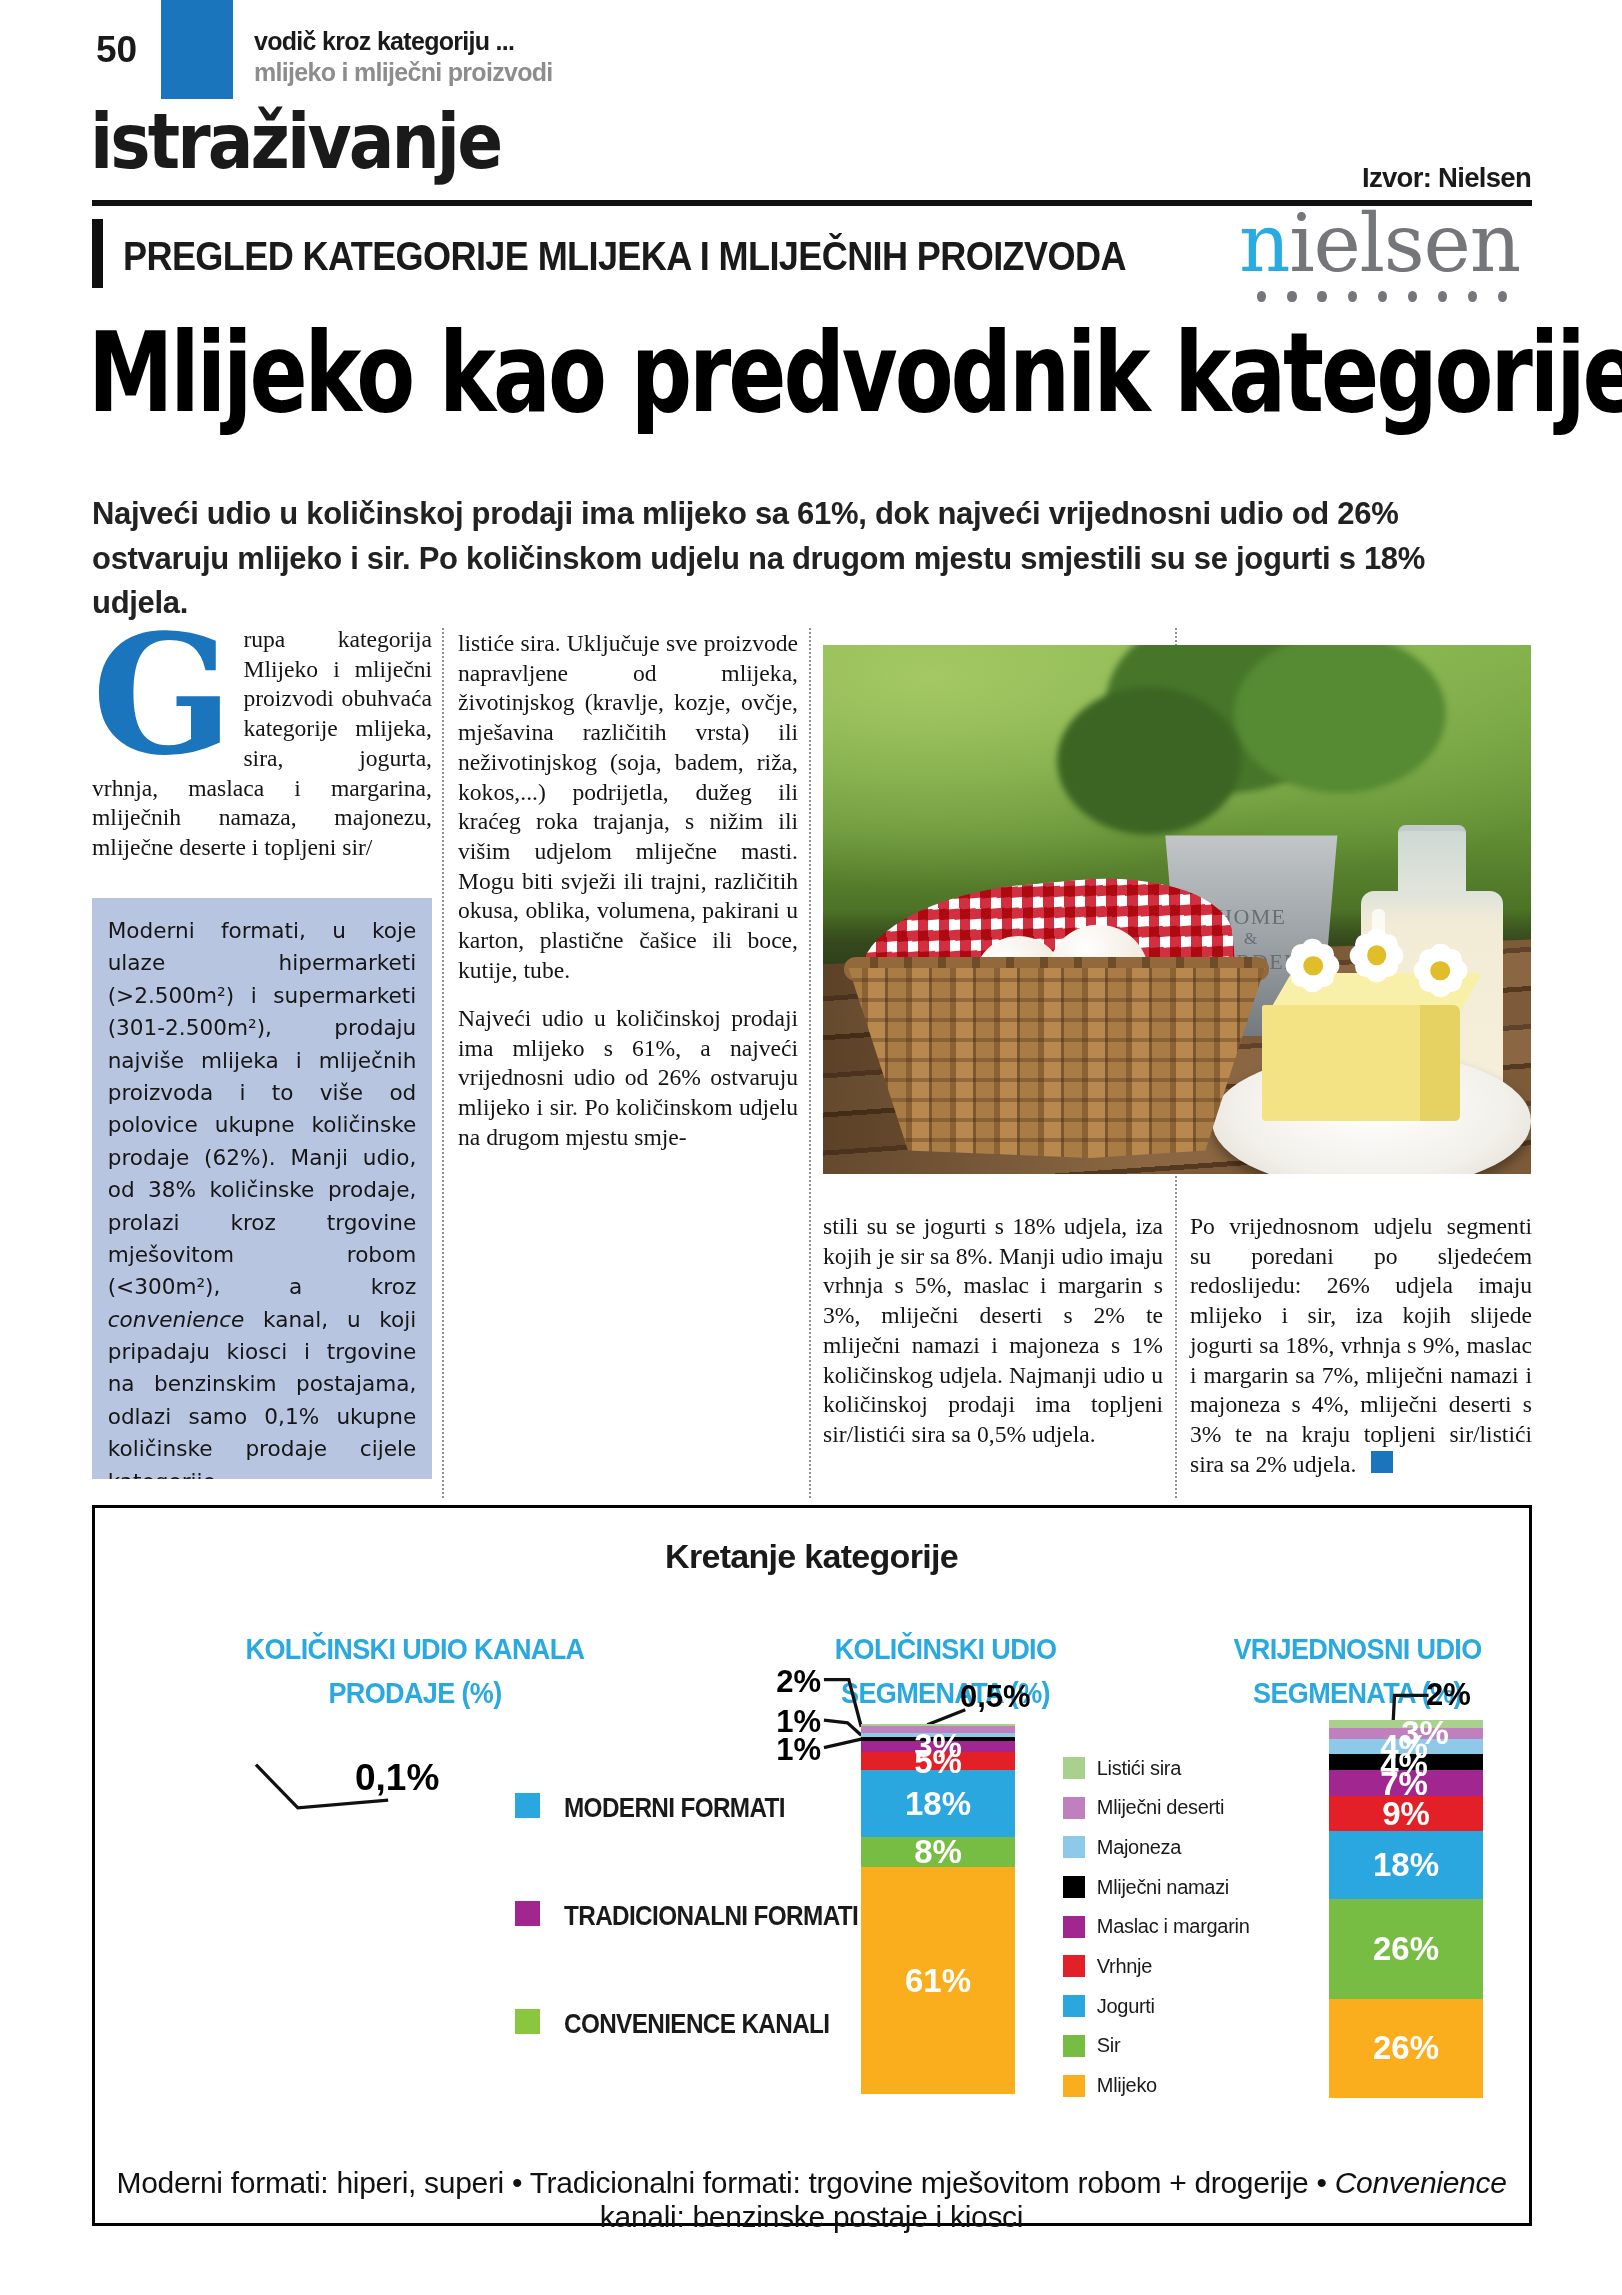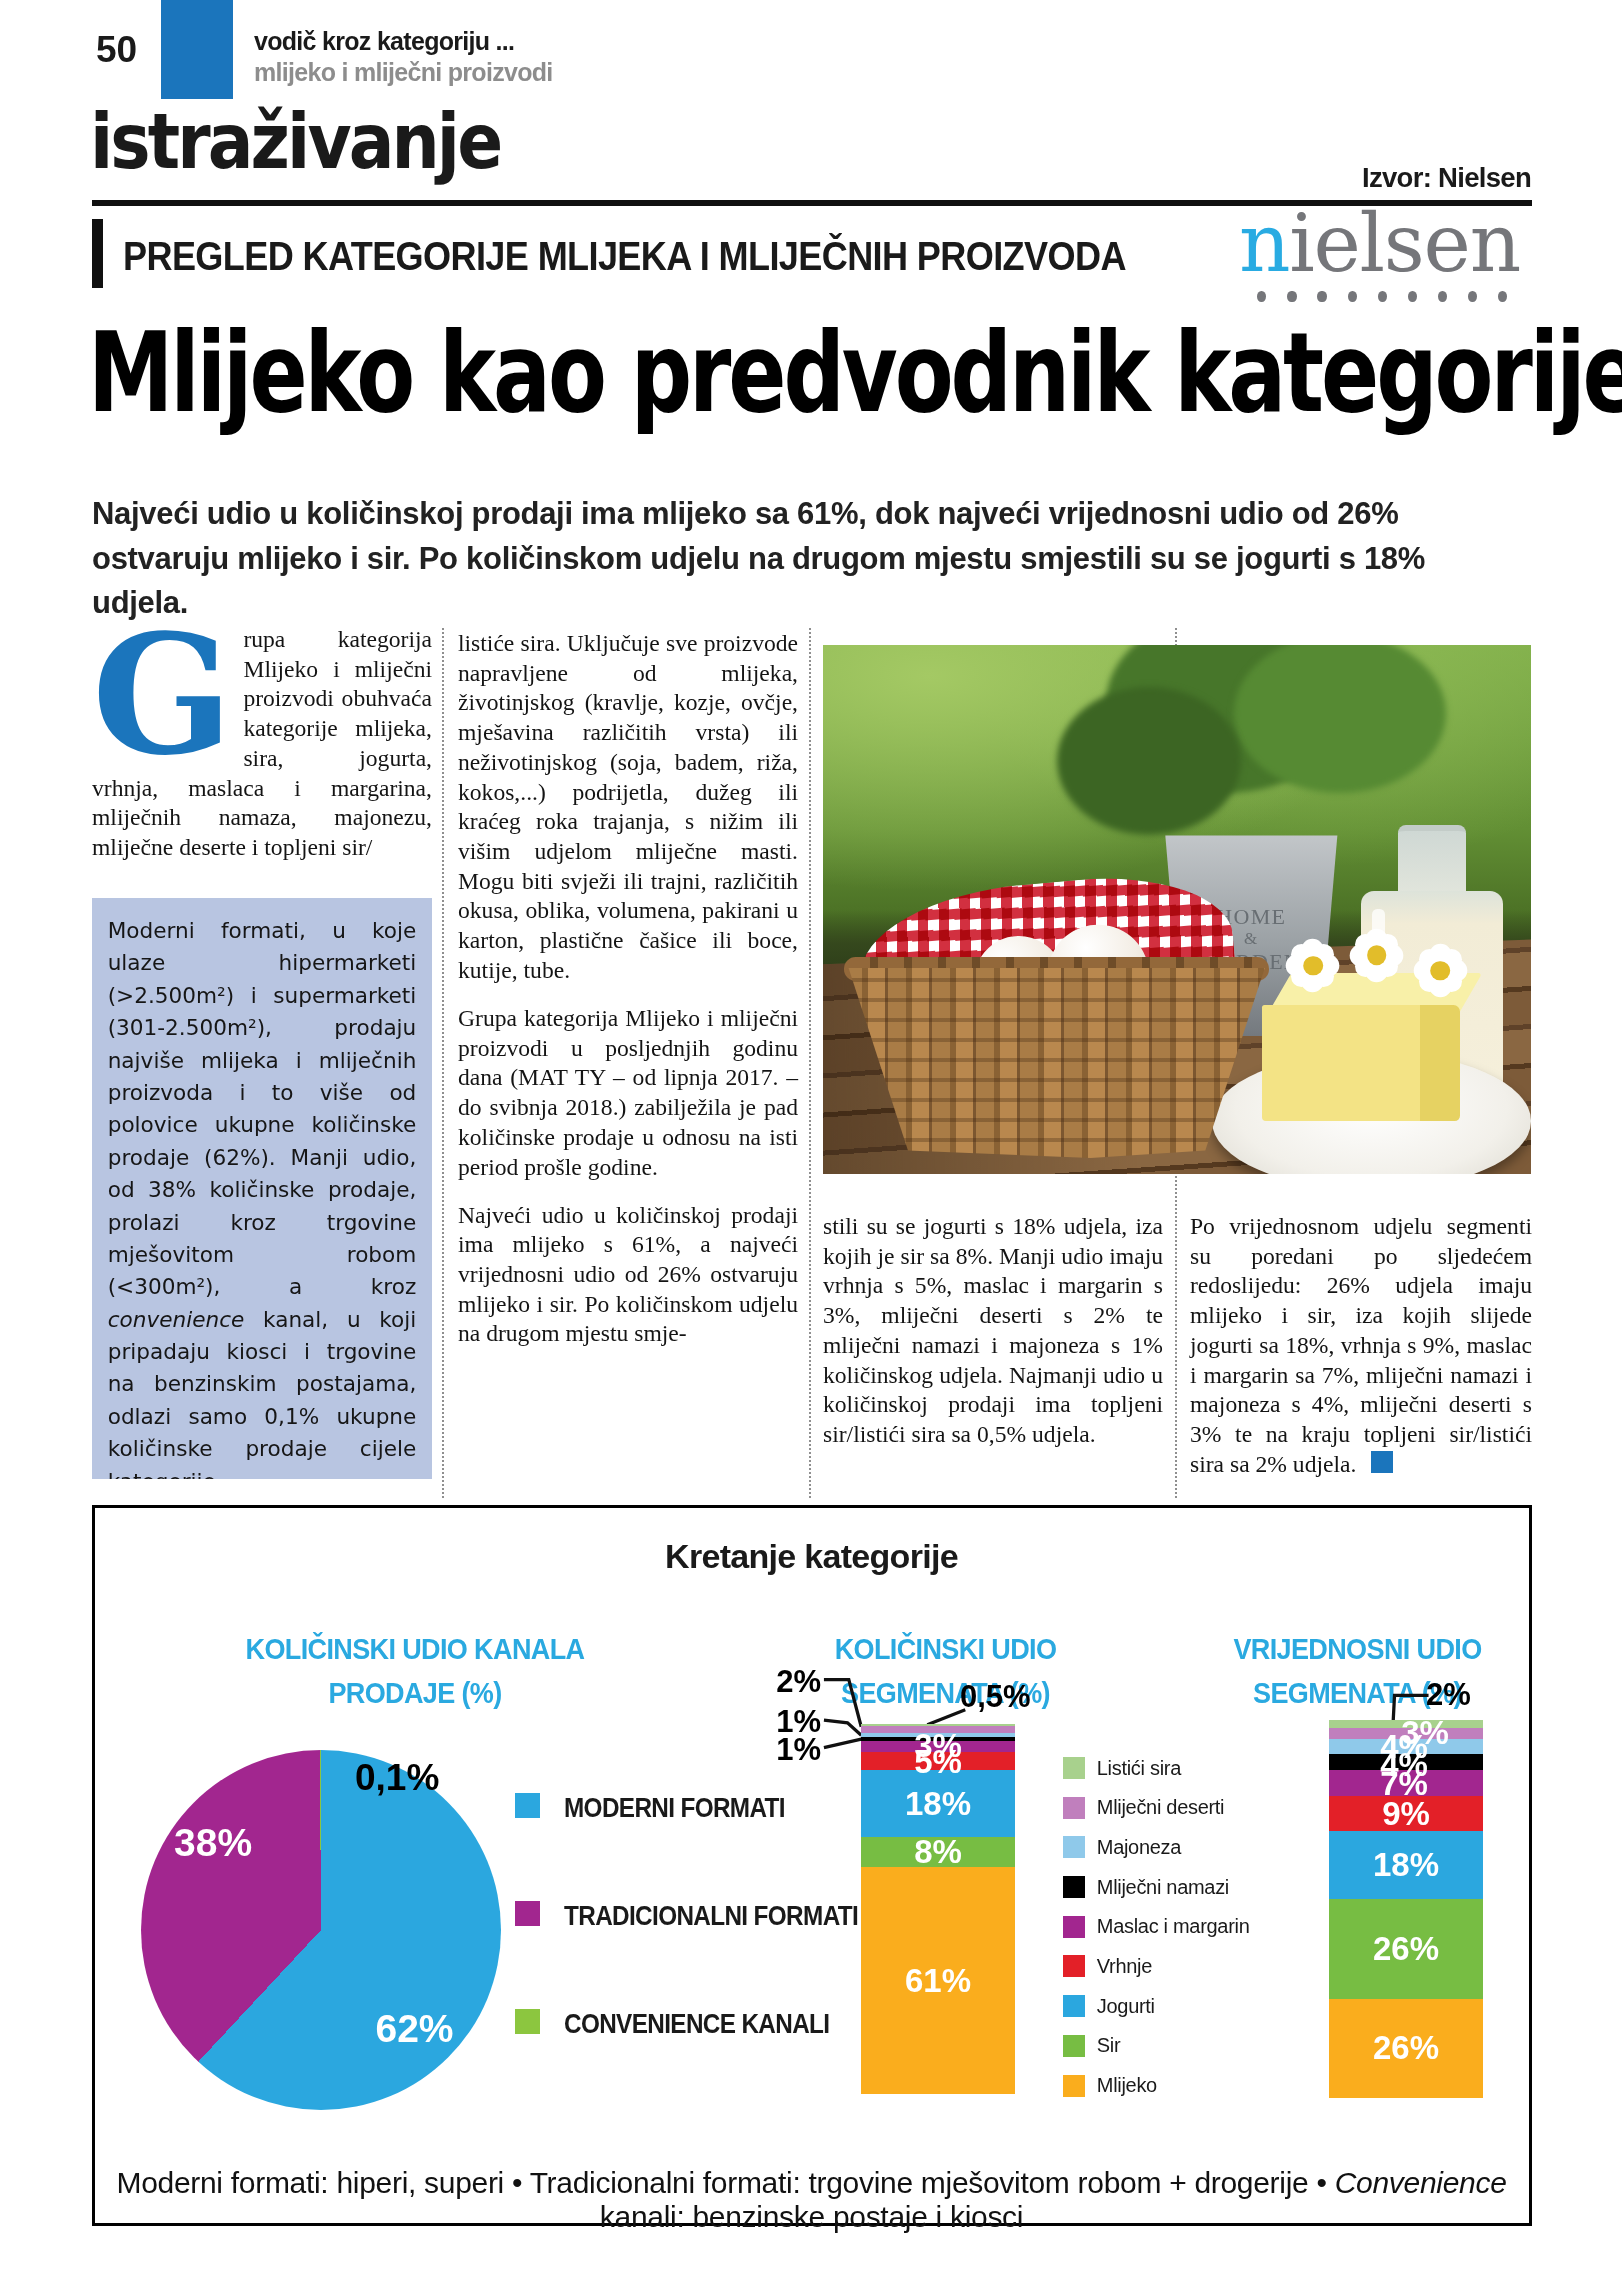--- a/index.html
+++ b/index.html
@@ -181,21 +181,20 @@
 
   <div class="abs col c1">
     <p><span class="dropcap">G</span><span>rupa kategorija Mlijeko i mliječni proizvodi obuhvaća kategorije mlijeka, sira, jogurta, vrhnja, maslaca i margarina, mliječnih namaza, majonezu, mliječne deserte i topljeni sir/</span></p>
   </div>
   <div class="abs bluebox">
     <span>Moderni formati, u koje ulaze hipermarketi (&gt;2.500m²) i supermarketi (301-2.500m²), prodaju najviše mlijeka i mliječnih proizvoda i to više od polovice ukupne količinske prodaje (62%). Manji udio, od 38% količinske prodaje, prolazi kroz trgovine mješovitom robom (&lt;300m²), a kroz </span><i>convenience</i><span> kanal, u koji pripadaju kiosci i trgovine na benzinskim postajama, odlazi samo 0,1% ukupne količinske prodaje cijele kategorije.</span>
   </div>
 
   <div class="abs col c2">
     <p>listiće sira. Uključuje sve proizvode napravljene od mlijeka, životinjskog (kravlje, kozje, ovčje, mješavina različitih vrsta) ili neživotinjskog (soja, badem, riža, kokos,...) podrijetla, dužeg ili kraćeg roka trajanja, s nižim ili višim udjelom mliječne masti. Mogu biti svježi ili trajni, različitih okusa, oblika, volumena, pakirani u karton, plastične čašice ili boce, kutije, tube.</p>
-    <p>Grupa kategorija Mlijeko i mliječni proizvodi u posljednjih godinu dana (MAT TY – od lipnja 2017. – do svibnja 2018.) zabilježila je pad količinske prodaje u odnosu na isti period prošle godine.</p>
     <p>Najveći udio u količinskoj prodaji ima mlijeko s 61%, a najveći vrijednosni udio od 26% ostvaruju mlijeko i sir. Po količinskom udjelu na drugom mjestu smje-</p>
   </div>
 
   <div class="abs photo">
     <div class="ph-grass"></div>
     <div class="ph-soil"></div>
     <div class="ph-plant pl1"></div>
     <div class="ph-plant pl2"></div>
     <div class="ph-plant pl3"></div>
     <div class="ph-table"></div>
@@ -245,24 +244,20 @@
 
       <svg class="leaders" width="1433" height="715" viewBox="0 0 2190 1092">
         <polyline points="448,446 310,458 246,392" fill="none" stroke="#111" stroke-width="5"></polyline>
         <polyline points="1114,262 1152,262 1171,334" fill="none" stroke="#111" stroke-width="5"></polyline>
         <polyline points="1114,324 1150,328 1171,347" fill="none" stroke="#111" stroke-width="5"></polyline>
         <polyline points="1114,366 1171,353" fill="none" stroke="#111" stroke-width="5"></polyline>
         <polyline points="1330,308 1272,331" fill="none" stroke="#111" stroke-width="5"></polyline>
         <polyline points="2038,286 1986,286 1984,325" fill="none" stroke="#111" stroke-width="5"></polyline>
       </svg>
 
-      <div class="pie" style="background: conic-gradient(rgb(43, 167, 223) 0deg, rgb(43, 167, 223) 222.977deg, rgb(162, 38, 143) 222.977deg, rgb(162, 38, 143) 359.64deg, rgb(140, 198, 63) 359.64deg, rgb(140, 198, 63) 360deg);">
-        <div class="pie-lbl pl38">38%</div>
-        <div class="pie-lbl pl62">62%</div>
-      </div>
       <div class="pl01">0,1%</div>
       <div class="legend pie-legend">
           <div class="lg-row">
             <span class="lg-sq" style="background: rgb(43, 167, 223);"></span>
             <span class="lg-tx">MODERNI FORMATI</span>
           </div>
           <div class="lg-row">
             <span class="lg-sq" style="background: rgb(162, 38, 143);"></span>
             <span class="lg-tx">TRADICIONALNI FORMATI</span>
           </div>

